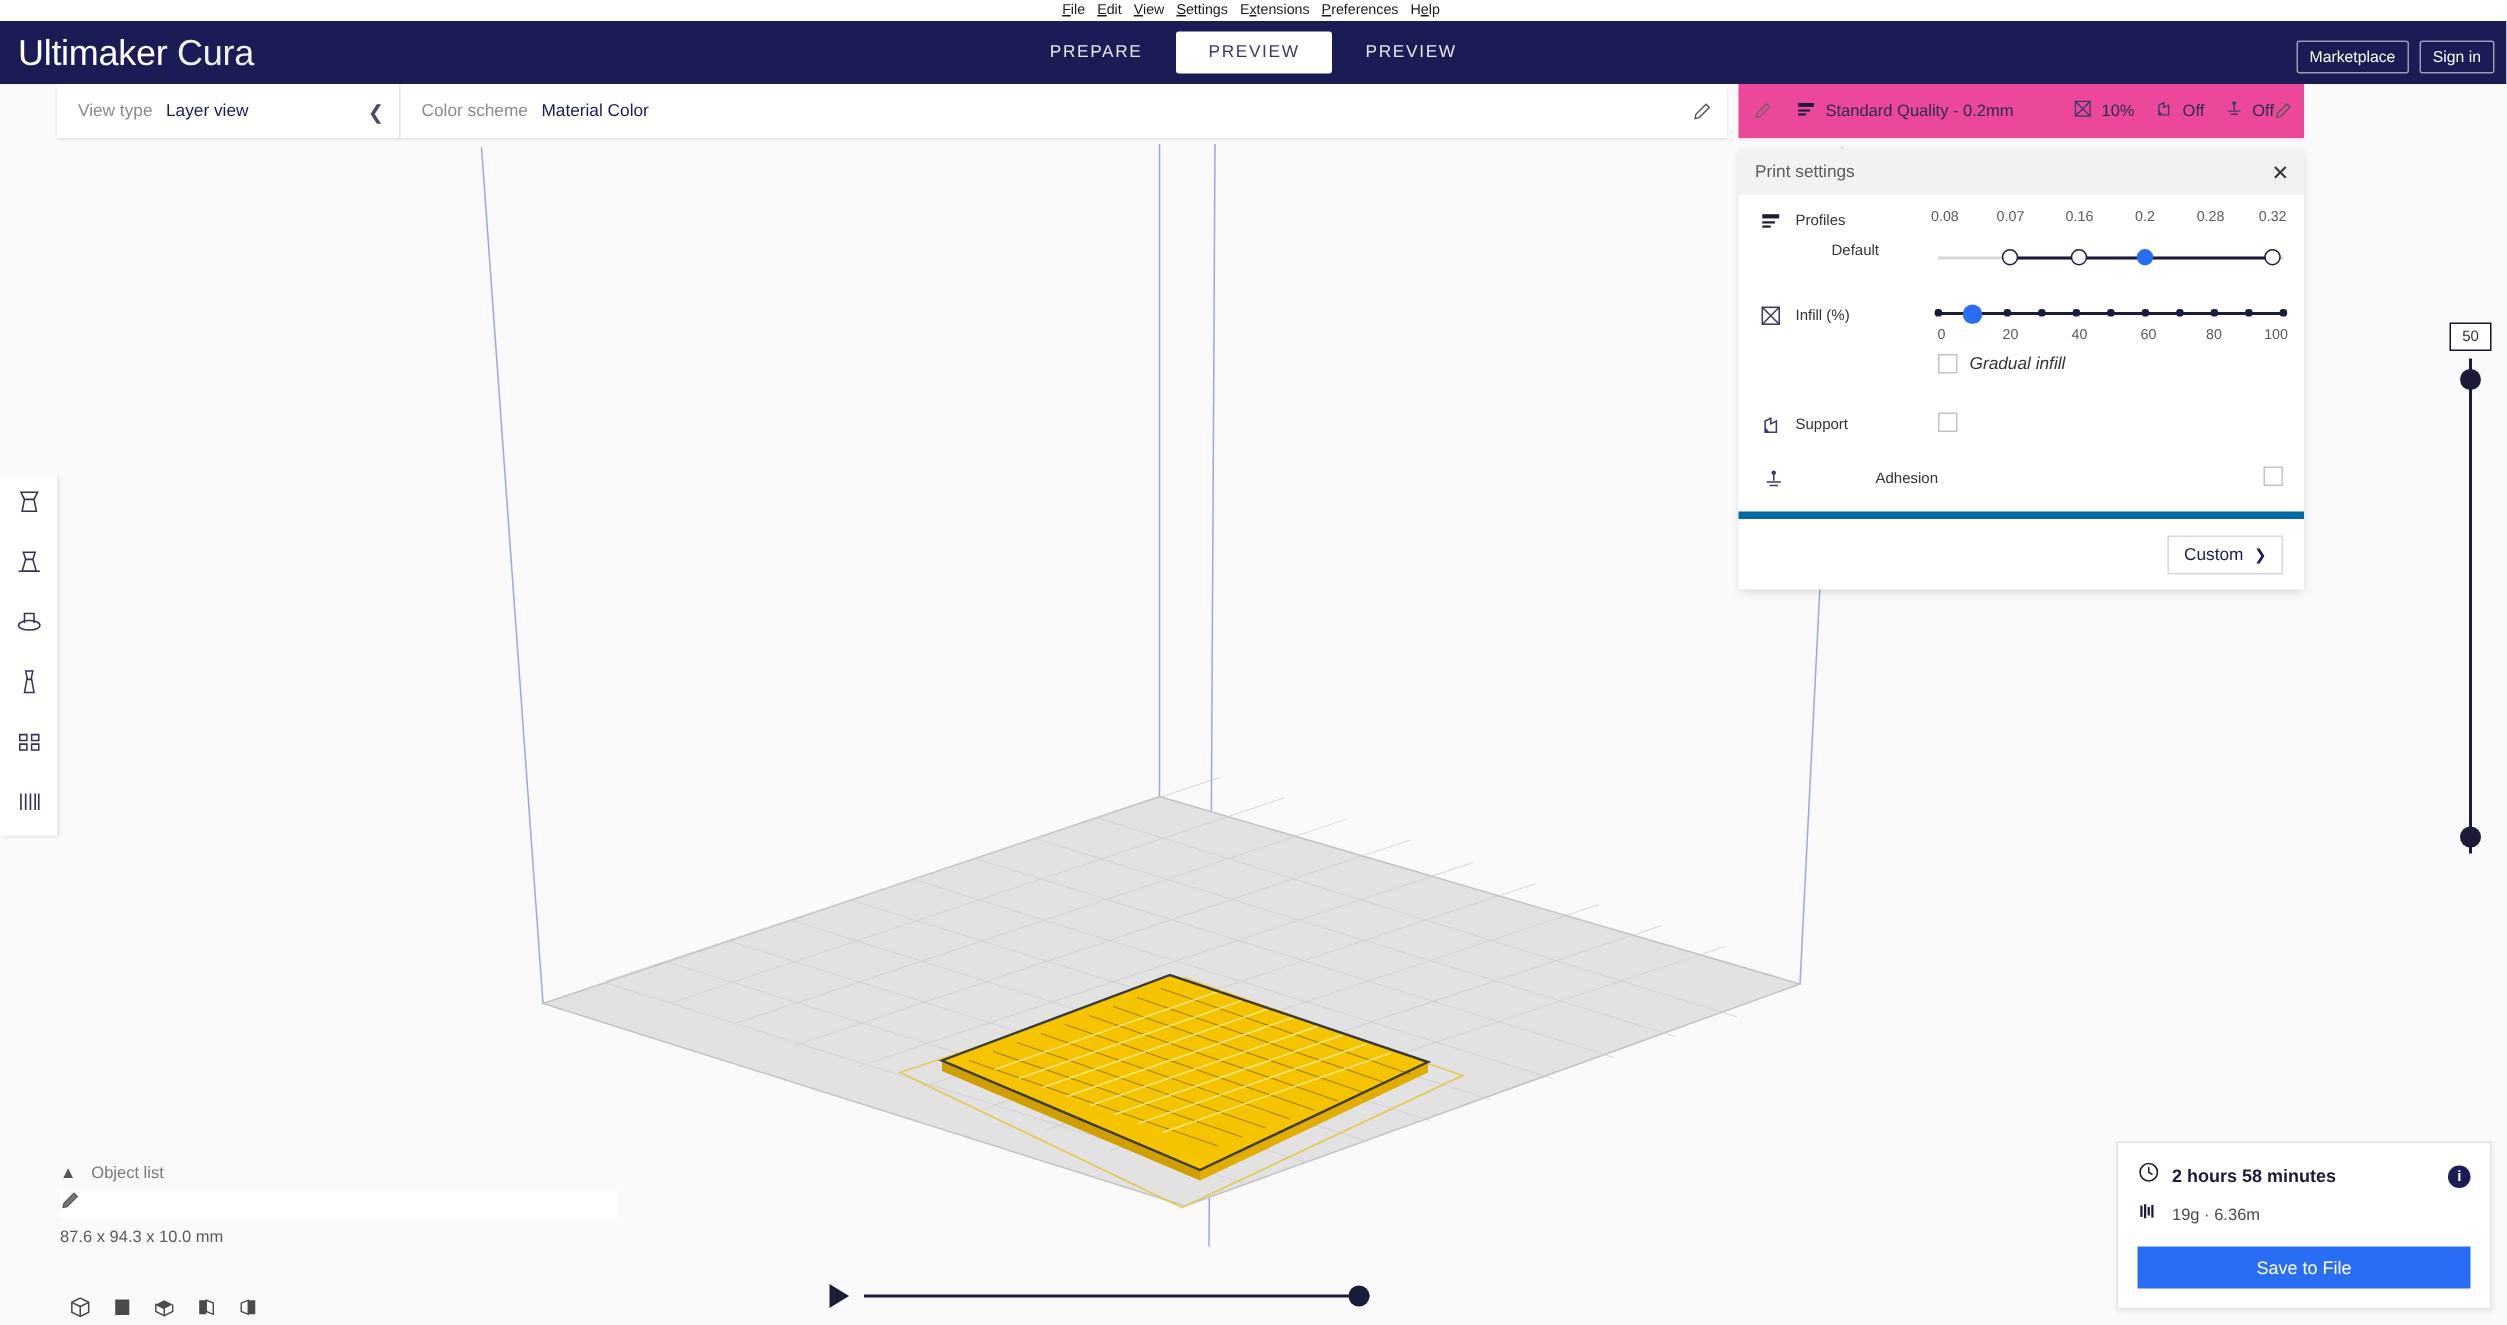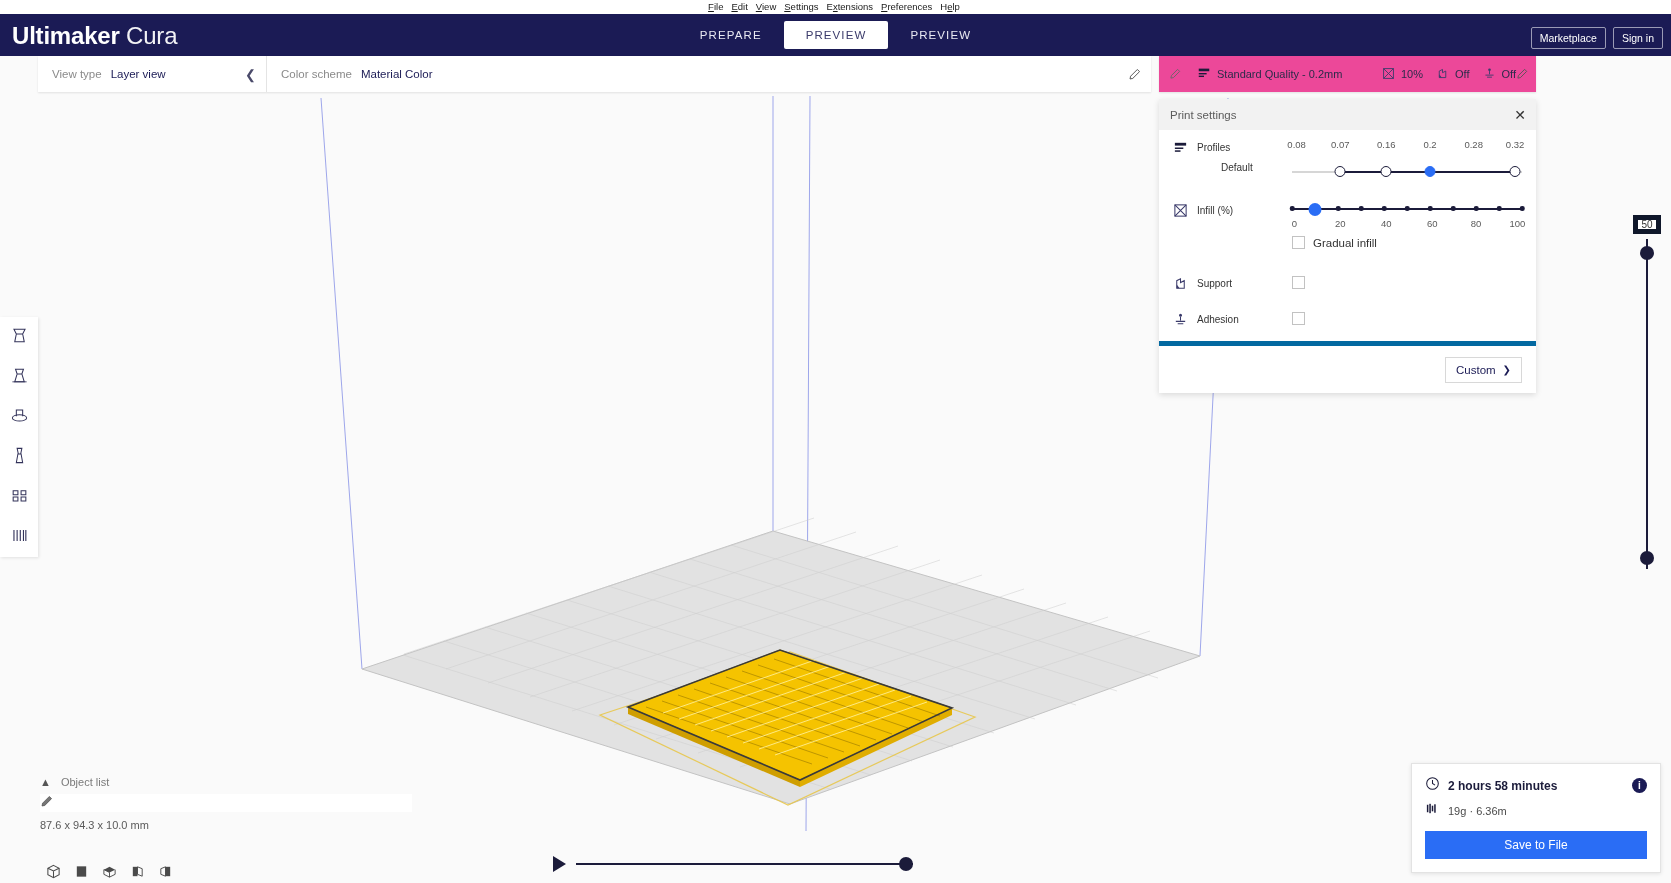--- a/index.html
+++ b/index.html
@@ -25,21 +25,21 @@
 
   
   .header{
     position:absolute;top:14px;left:0;width:1671px;height:42px;
     background:#1b1b55;display:flex;align-items:center;
   }
   .logo{
     position:absolute;left:12px;top:8px;
     font-size:24px;color:#ffffff;letter-spacing:-0.2px;
   }
-  .logo b{font-weight:bold;}
+  .logo b{font-weight:normal;}
   .logo span{font-weight:300;color:#f2f2f5;}
 
   .stagebar{
     position:absolute;left:0;right:0;top:5px;height:32px;
     display:flex;align-items:center;justify-content:center;gap:0px;
   }
   .stage{
     font-size:11.5px;letter-spacing:1.1px;color:#e9e9f2;
     padding:8px 22px;cursor:pointer;border-radius:2px;
     font-weight:500;
@@ -161,21 +161,21 @@
   }
   .ltool{
     height:40px;display:flex;align-items:center;justify-content:center;cursor:pointer;
   }
 
   
   .layerslider{
     position:absolute;right:10px;top:215px;width:28px;height:365px;
   }
   .ls-box{
-    position:absolute;right:0;top:0;width:28px;height:19px;border:5px solid #0f172a;
+    position:absolute;right:0;top:0;width:28px;height:19px;border:1px solid #0f172a;
     background:#fff;font-size:10px;color:#333;display:flex;align-items:center;
     justify-content:center;box-sizing:border-box;
   }
   .ls-track{
     position:absolute;right:13px;top:24px;width:2px;height:330px;background:#1b1b3a;
   }
   .ls-knob{
     position:absolute;right:7px;width:14px;height:14px;border-radius:50%;
     background:#1b1b3a;cursor:pointer;
   }
@@ -478,38 +478,38 @@
             <span style="left:98%">100</span>
           </div>
         </div>
       </div>
 
       <div class="ps-row" style="margin-top:3px;">
         <span class="ps-icon"></span>
         <span class="ps-name"></span>
         <div class="slider-wrap" style="display:flex;align-items:center;gap:8px;">
           <span class="chk"></span>
-          <span style="font-size:11.5px;color:#333;">Gradual infill</span>
+          <span style="font-size:11.5px;color:#333;font-style:italic;">Gradual infill</span>
         </div>
       </div>
 
       <div class="ps-row" style="margin-top:21px;">
         <span class="ps-icon">
           <svg width="15" height="15" viewBox="0 0 16 16">
               <path d="M4 13V5l4-2v4l4-2v8z" fill="none" stroke="#3a3a6a" stroke-width="1.1"></path>
               <path d="M4 13V9l3 4z" fill="#3a3a6a"></path>
             </svg>
         </span>
         <span class="ps-name">Support</span>
         <div class="slider-wrap">
           <span class="chk"></span>
         </div>
       </div>
 
-      <div class="ps-row" style="margin-top:18px;">
+      <div class="ps-row" style="margin-top:18px;text-align:right;">
         <span class="ps-icon">
           <svg width="15" height="15" viewBox="0 0 16 16">
               <circle cx="8" cy="3.4" r="1.6" fill="#3a3a6a"></circle>
               <path d="M8 5v4M3 10h10M5 12.5h6" stroke="#3a3a6a" stroke-width="1.1" fill="none"></path>
             </svg>
         </span>
         <span class="ps-name">Adhesion</span>
         <div class="slider-wrap">
           <span class="chk"></span>
         </div>

